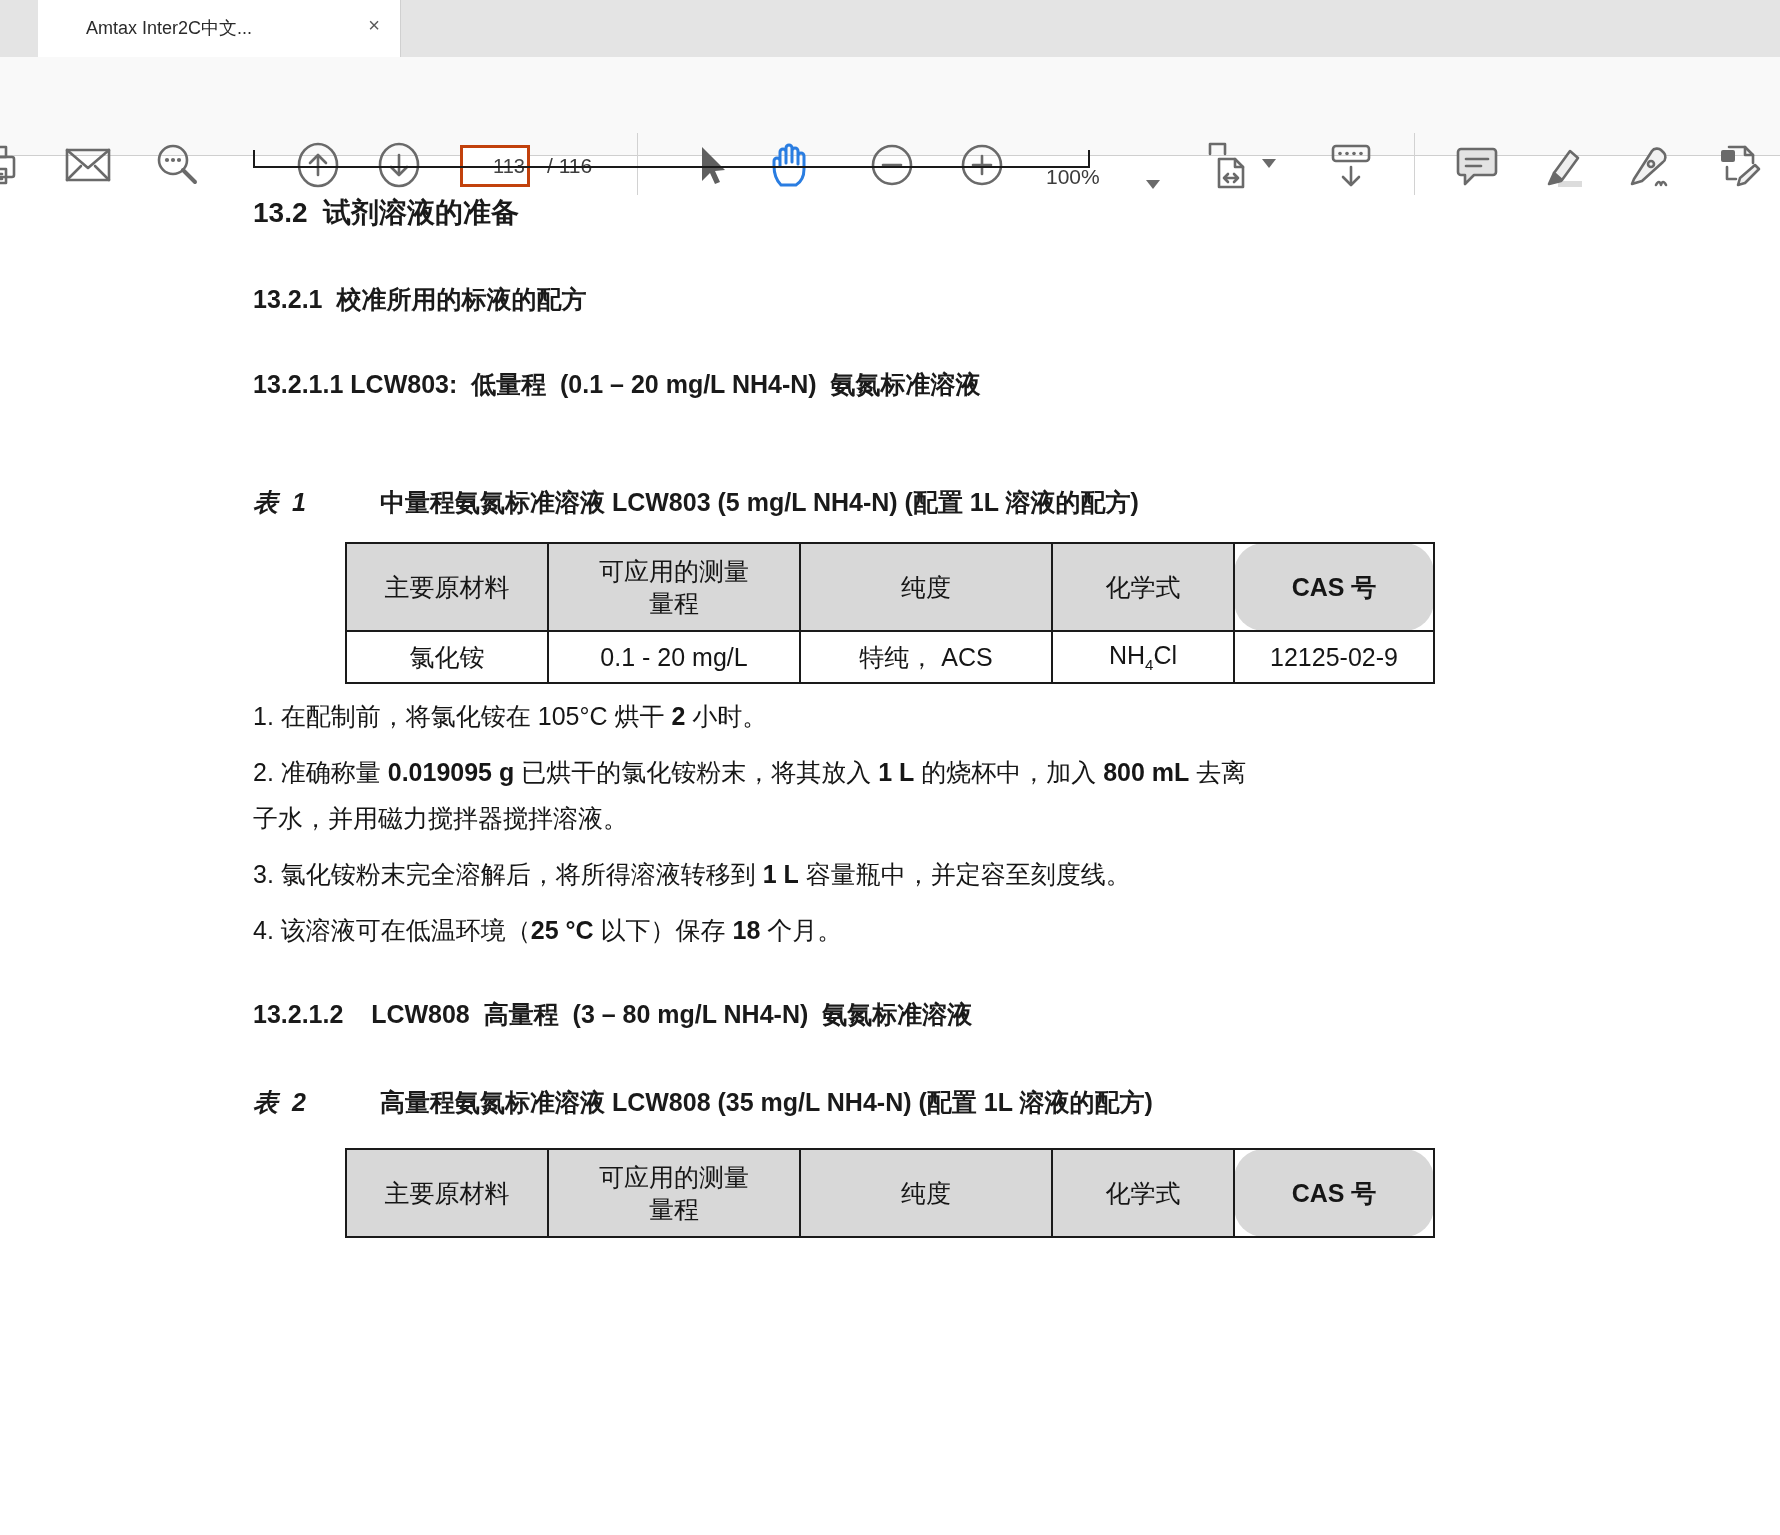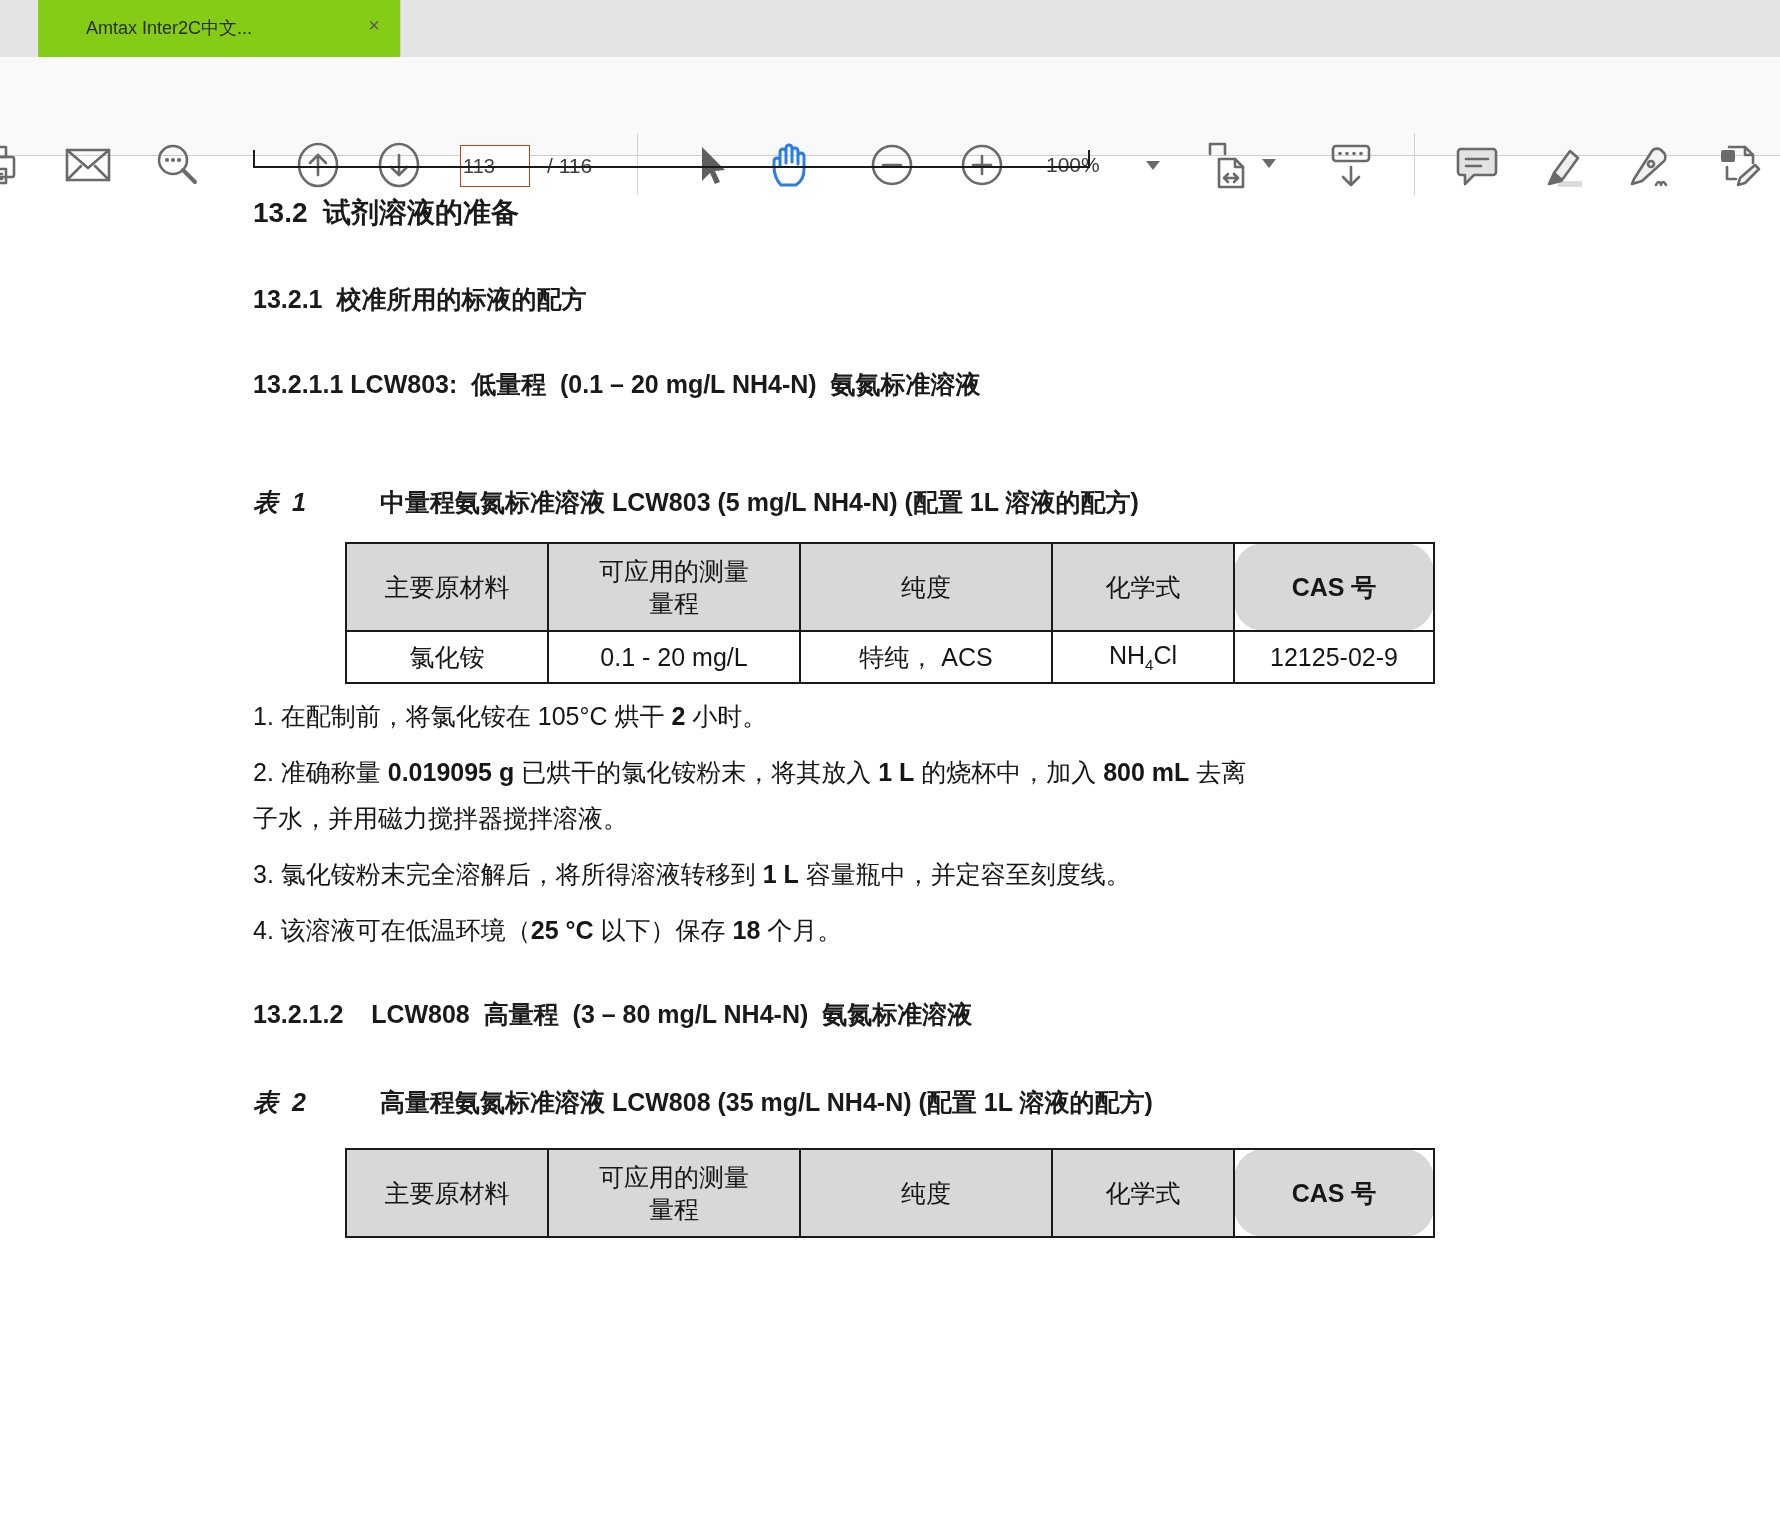--- a/index.html
+++ b/index.html
@@ -4,31 +4,31 @@
 <style>
   html,body{margin:0;padding:0;}
   body{
     width:1780px;height:1535px;position:relative;overflow:hidden;
     background:#ffffff;
     font-family:"Liberation Sans","DejaVu Sans",sans-serif;
     color:#1a1a1a;
   }
   
   .tabbar{position:absolute;left:0;top:0;width:1780px;height:57px;background:#e4e4e4;border-bottom:1px solid #d6d6d6;}
-  .tab{position:absolute;left:38px;top:0;width:362px;height:57px;background:#84cc16;border-right:1px solid #d0d0d0;}
+  .tab{position:absolute;left:38px;top:0;width:362px;height:57px;background:#ffffff;border-right:1px solid #d0d0d0;}
   .tab-title{position:absolute;left:48px;top:16px;font-size:18px;color:#2b2b2b;white-space:nowrap;overflow:hidden;max-width:260px;}
   .tab-close{position:absolute;right:20px;top:14px;font-size:20px;color:#5a5a5a;cursor:default;}
   
   .toolbar{position:absolute;left:0;top:57px;width:1780px;height:98px;background:#f9f9f9;border-bottom:1px solid #cfcfcf;}
   .tbtn{position:absolute;top:82px;width:48px;height:52px;display:flex;align-items:center;justify-content:center;}
   .sep{position:absolute;top:76px;width:1px;height:62px;background:#d2d2d2;}
-  .page-input{position:absolute;left:460px;top:88px;width:70px;height:42px;background:#ffffff;border:1px solid #c2410c;
-    font-size:20px;color:#444;text-align:left;box-sizing:border-box;}
+  .page-input{position:absolute;left:460px;top:88px;width:70px;height:42px;background:#ffffff;border:3px solid #c2410c;
+    font-size:20px;color:#444;text-align:right;box-sizing:border-box;}
   .page-total{position:absolute;left:547px;top:97px;font-size:21px;color:#3c3c3c;white-space:pre;}
-  .zoom-select{position:absolute;left:1040px;top:84px;width:122px;height:48px;display:flex;align-items:center;gap:18px;}
+  .zoom-select{position:absolute;left:1040px;top:84px;width:122px;height:48px;display:flex;align-items:flex-end;gap:18px;}
   .zoom-text{font-size:21px;color:#3c3c3c;margin-left:6px;}
   .caret{width:0;height:0;border-left:7px solid transparent;border-right:7px solid transparent;border-top:9px solid #6a6a6a;}
   .zoom-caret{margin-left:28px;}
   .fit-caret{position:absolute;left:1262px;top:102px;}
   svg.ic{stroke:#6a6a6a;fill:none;stroke-width:2.6;stroke-linecap:round;stroke-linejoin:round;}
   
   .doc-frag{position:absolute;left:253px;top:150px;width:833px;height:16px;
     border-left:2px solid #1a1a1a;border-right:2px solid #1a1a1a;border-bottom:2px solid #1a1a1a;}
   .h1{position:absolute;left:253px;font-size:28px;font-weight:bold;white-space:pre;}
   .h2{position:absolute;left:253px;font-size:25px;font-weight:bold;white-space:pre;}

